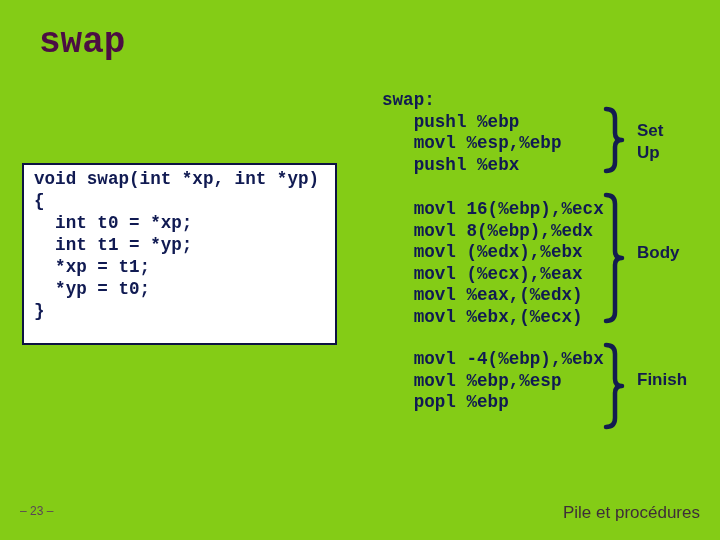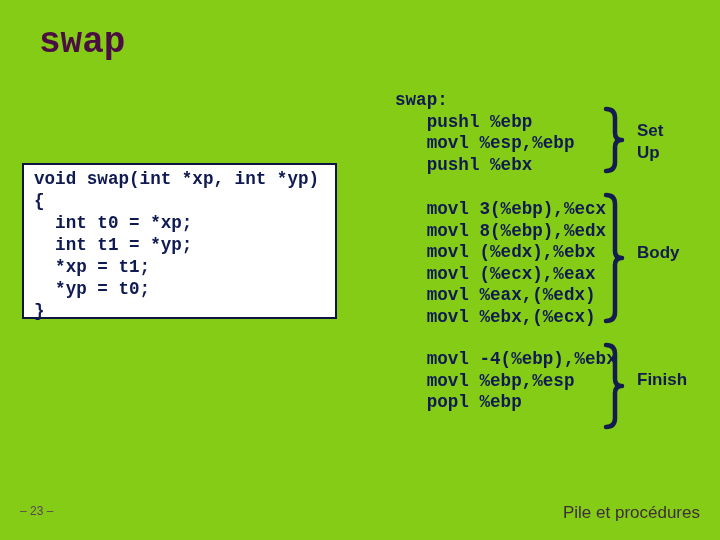--- a/index.html
+++ b/index.html
@@ -21,37 +21,37 @@
     font-size: 36px;
     line-height: 42px;
     letter-spacing: 0px;
     color: #4b0e43;
   }
   .code-box {
     position: absolute;
     left: 22px;
     top: 163px;
     width: 315px;
-    height: 156px;
+    height: 182px;
     border: 2px solid #0d1342;
     box-sizing: border-box;
     background: #ffffff;
   }
   .code-lines { padding: 3px 0 0 10px; }
   .code-line {
     font-family: "Liberation Mono", "DejaVu Sans Mono", monospace;
     font-weight: bold;
     font-size: 17.6px;
     line-height: 22px;
     color: #101a52;
     white-space: pre;
   }
   .asm {
     position: absolute;
-    left: 395px;
+    left: 382px;
   }
   .asm .code-line { line-height: 21.5px; }
   .asm-setup  { top: 90px;  }
   .asm-body   { top: 199px; }
   .asm-finish { top: 349px; }
   .brace { position: absolute; }
   .brace-setup  { left: 601px; top: 106px; }
   .brace-body   { left: 601px; top: 192px; }
   .brace-finish { left: 601px; top: 342px; }
   .brace path {
@@ -121,21 +121,21 @@
 
       <div class="code-line">   pushl %ebp</div>
 
       <div class="code-line">   movl %esp,%ebp</div>
 
       <div class="code-line">   pushl %ebx</div>
     </div>
 
   <div class="asm asm-body">
 
-      <div class="code-line">   movl 3(%ebp),%ecx</div>
+      <div class="code-line">   movl 16(%ebp),%ecx</div>
 
       <div class="code-line">   movl 8(%ebp),%edx</div>
 
       <div class="code-line">   movl (%edx),%ebx</div>
 
       <div class="code-line">   movl (%ecx),%eax</div>
 
       <div class="code-line">   movl %eax,(%edx)</div>
 
       <div class="code-line">   movl %ebx,(%ecx)</div>

